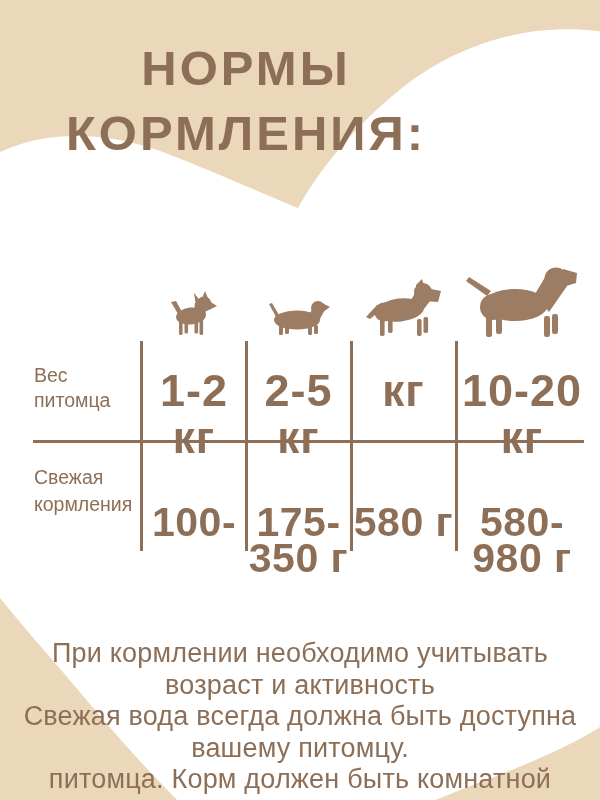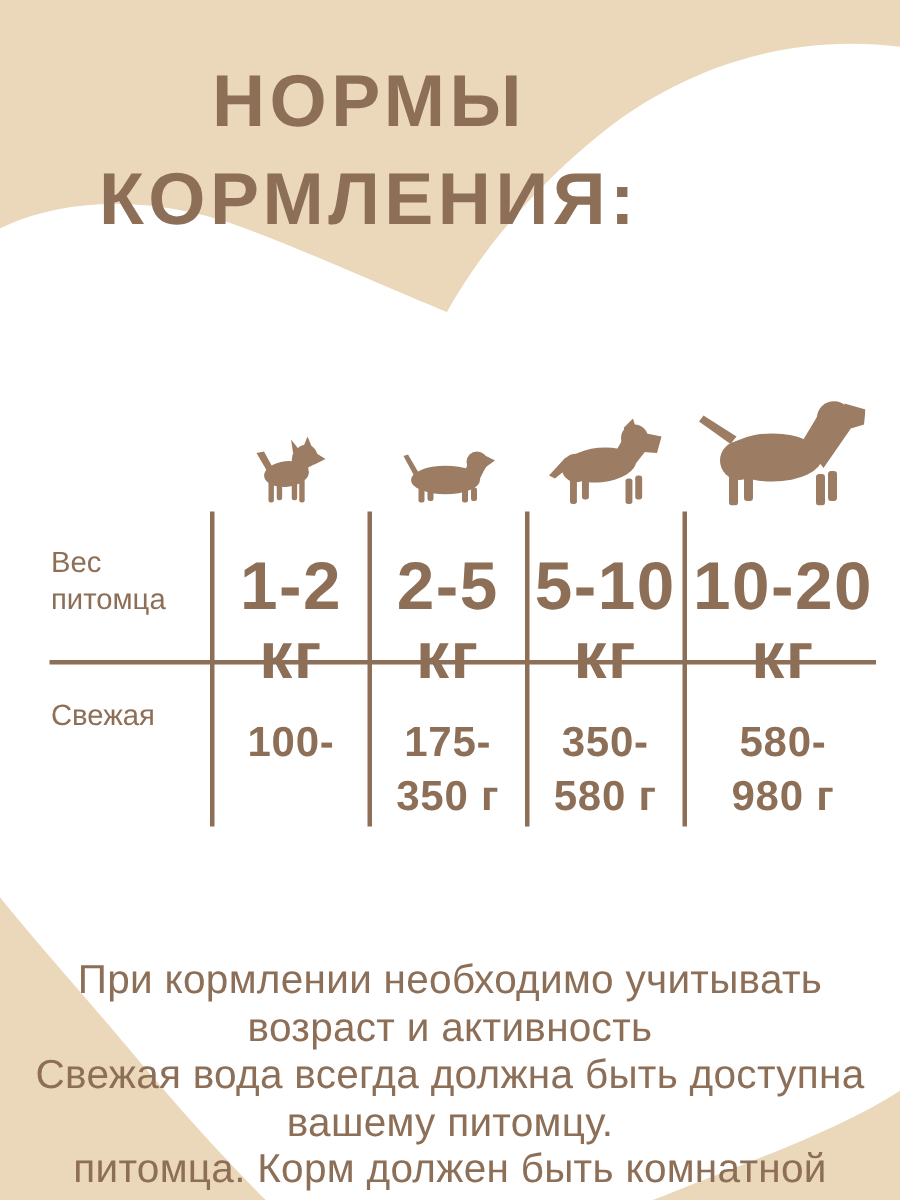--- a/index.html
+++ b/index.html
@@ -18,21 +18,21 @@
   .dog{position:absolute;}
   .dog svg{display:block;width:100%;height:100%;}
   .vline{position:absolute;top:341px;width:3px;height:210px;background:#8D6F57;}
   .hline{position:absolute;left:33px;top:440px;width:551px;height:3px;background:#8D6F57;}
   .rowlabel{position:absolute;left:34px;width:106px;font-weight:400;font-size:19.5px;}
   .rowlabel.r1{top:363px;line-height:24.5px;}
   .rowlabel.r2{top:464px;line-height:27px;}
   .cell{position:absolute;text-align:center;font-weight:700;margin-top:18px;}
   .cell.r1{top:349px;font-size:45px;line-height:47px;letter-spacing:1px;}
   .cell.r1 .unit{font-size:44px;}
-  .cell.r2{top:459px;font-size:28px;line-height:36px;letter-spacing:0.5px;}
+  .cell.r2{top:486px;font-size:41px;line-height:36px;letter-spacing:0.5px;}
   .c0{left:142px;width:104px;}
   .c1{left:247px;width:103px;}
   .c2{left:352px;width:103px;}
   .c3{left:457px;width:130px;}
   .footer{
     position:absolute;left:0;top:638px;width:600px;text-align:center;
     font-size:27px;line-height:31.5px;letter-spacing:0.2px;color:#8D6F57;
   }
 </style>
 </head>
@@ -129,48 +129,47 @@
   <div class="vline" style="left:350px;"></div>
   <div class="vline" style="left:455px;"></div>
   <div class="hline"></div>
 
   <div class="rowlabel r1">
     <div>Вес</div>
     <div>питомца</div>
   </div>
   <div class="rowlabel r2">
     <div>Свежая</div>
+    <div>кормления</div>
   </div>
 
   <div class="cell r1 c0">
     <div>1-2</div>
     <div class="unit">кг</div>
   </div>
   <div class="cell r1 c1">
     <div>2-5</div>
     <div class="unit">кг</div>
   </div>
   <div class="cell r1 c2">
-    <div>5-10</div>
     <div class="unit">кг</div>
   </div>
   <div class="cell r1 c3">
     <div>10-20</div>
     <div class="unit">кг</div>
   </div>
 
   <div class="cell r2 c0">
     <div>100-</div>
   </div>
   <div class="cell r2 c1">
     <div>175-</div>
     <div>350 г</div>
   </div>
   <div class="cell r2 c2">
-    <div>350-</div>
     <div>580 г</div>
   </div>
   <div class="cell r2 c3">
     <div>580-</div>
     <div>980 г</div>
   </div>
 
   <div class="footer">
     <div>При кормлении необходимо учитывать возраст и активность</div>
     <div>Свежая вода всегда должна быть доступна вашему питомцу.</div>

